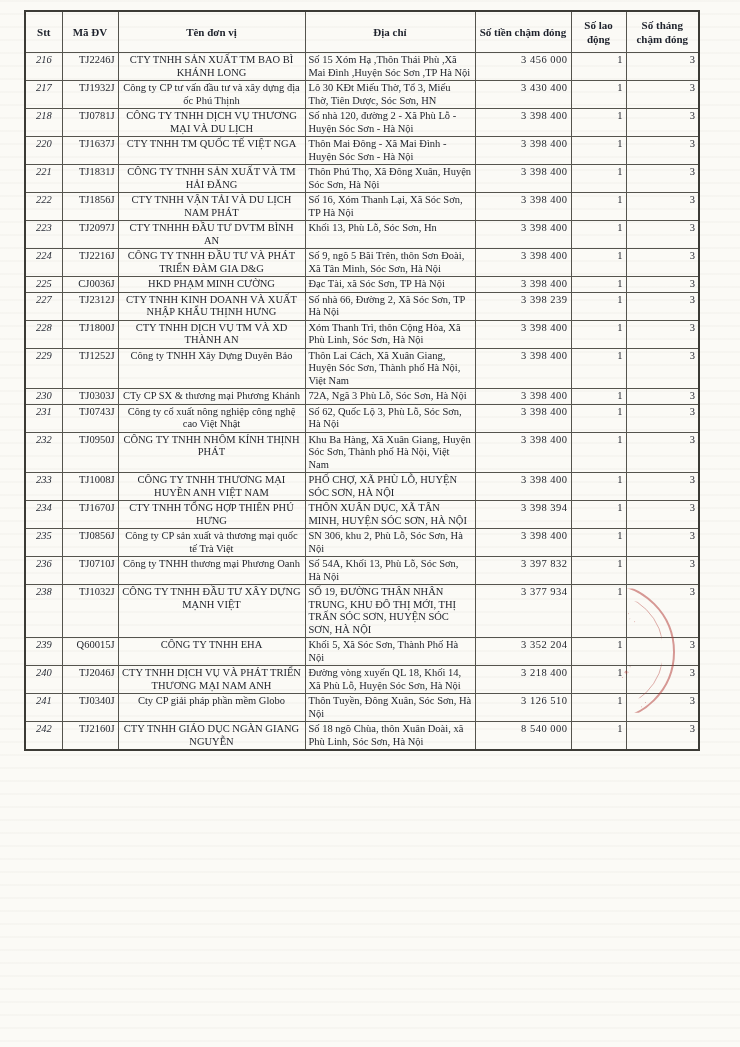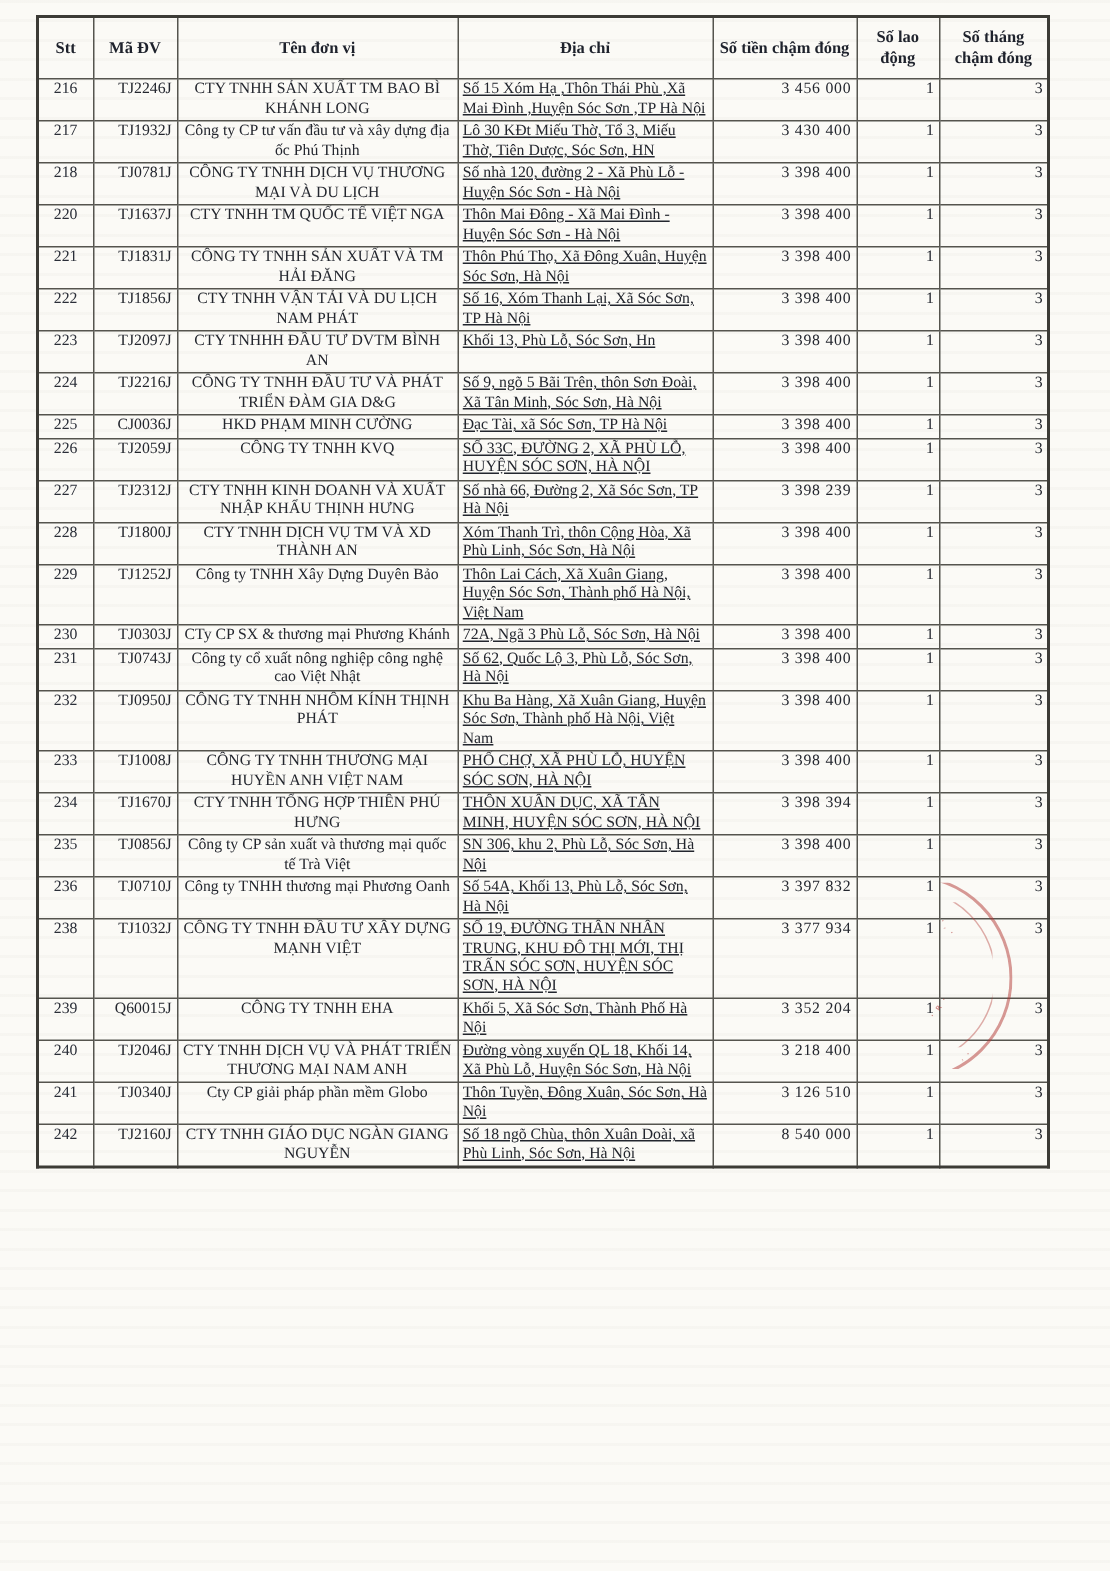--- a/index.html
+++ b/index.html
@@ -42,24 +42,24 @@
   table.debt-table{border:2px solid #3c3b36;}
   table.debt-table th{
     font-weight:bold;
     font-size:11px;
     line-height:14px;
     text-align:center;
     vertical-align:middle;
     height:38px;
     color:#1e222c;
   }
-  td.c-stt{vertical-align:bottom;text-align:center;color:#2a2e38;}
+  td.c-stt{vertical-align:bottom;text-align:center;color:#2a2e38;font-style:italic;}
   td.c-ma{vertical-align:middle;text-align:right;}
   td.c-ten{vertical-align:middle;text-align:center;}
-  td.c-diachi{vertical-align:top;text-align:left;text-decoration:underline;}
+  td.c-diachi{vertical-align:top;text-align:left;}
   td.c-tien{vertical-align:bottom;text-align:right;padding-right:9px;letter-spacing:0.5px;}
   td.c-lao{vertical-align:bottom;text-align:right;padding-right:7px;}
   td.c-thang{vertical-align:bottom;text-align:right;padding-right:12px;}
   
   .stamp-arc-outer, .stamp-arc-inner{
     position:absolute;border-radius:50%;pointer-events:none;
   }
   .stamp-arc-outer{
     left:537px;top:583px;width:134px;height:134px;
     border:2px solid rgba(178,54,50,0.50);
@@ -181,29 +181,20 @@
         <tr>
           <td class="c-stt">225</td>
           <td class="c-ma">CJ0036J</td>
           <td class="c-ten">HKD PHẠM MINH CƯỜNG</td>
           <td class="c-diachi">Đạc Tài, xã Sóc Sơn, TP Hà Nội</td>
           <td class="c-tien">3 398 400</td>
           <td class="c-lao">1</td>
           <td class="c-thang">3</td>
         </tr>
         <tr>
-          <td class="c-stt">226</td>
-          <td class="c-ma">TJ2059J</td>
-          <td class="c-ten">CÔNG TY TNHH KVQ</td>
-          <td class="c-diachi">SỐ 33C, ĐƯỜNG 2, XÃ PHÙ LỖ, HUYỆN SÓC SƠN, HÀ NỘI</td>
-          <td class="c-tien">3 398 400</td>
-          <td class="c-lao">1</td>
-          <td class="c-thang">3</td>
-        </tr>
-        <tr>
           <td class="c-stt">227</td>
           <td class="c-ma">TJ2312J</td>
           <td class="c-ten">CTY TNHH KINH DOANH VÀ XUẤT NHẬP KHẨU THỊNH HƯNG</td>
           <td class="c-diachi">Số nhà 66, Đường 2, Xã Sóc Sơn, TP Hà Nội</td>
           <td class="c-tien">3 398 239</td>
           <td class="c-lao">1</td>
           <td class="c-thang">3</td>
         </tr>
         <tr>
           <td class="c-stt">228</td>

